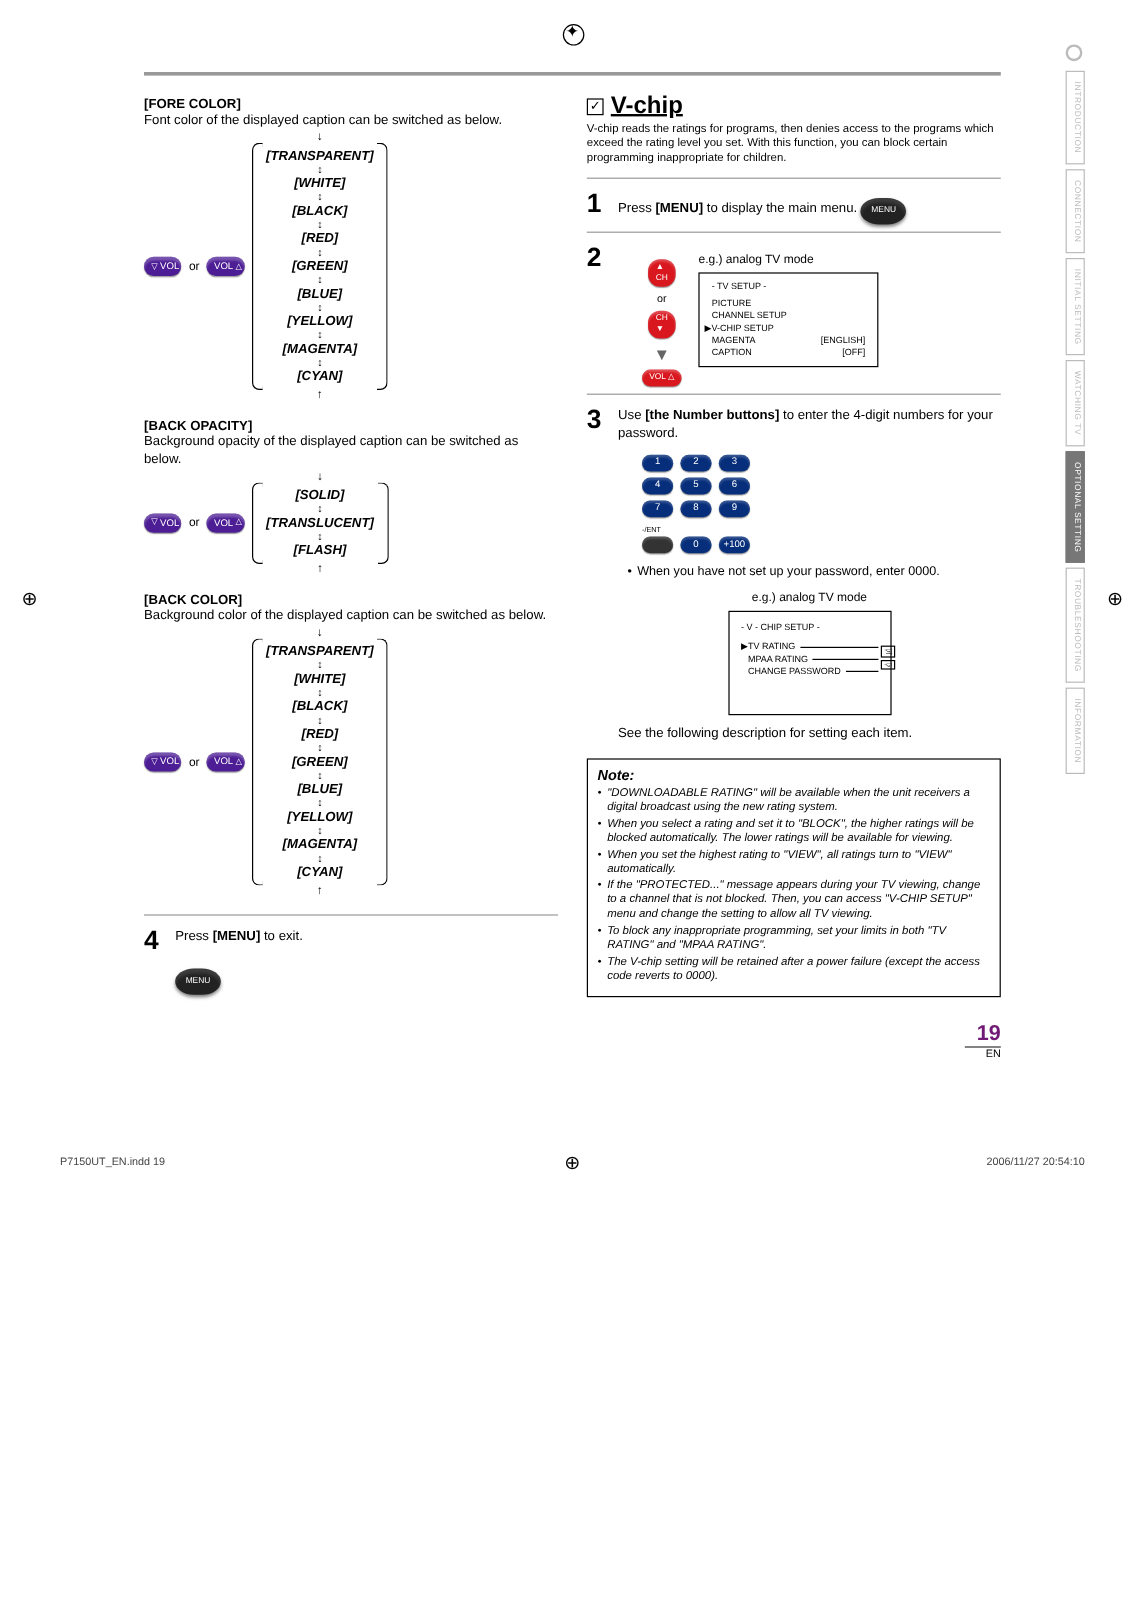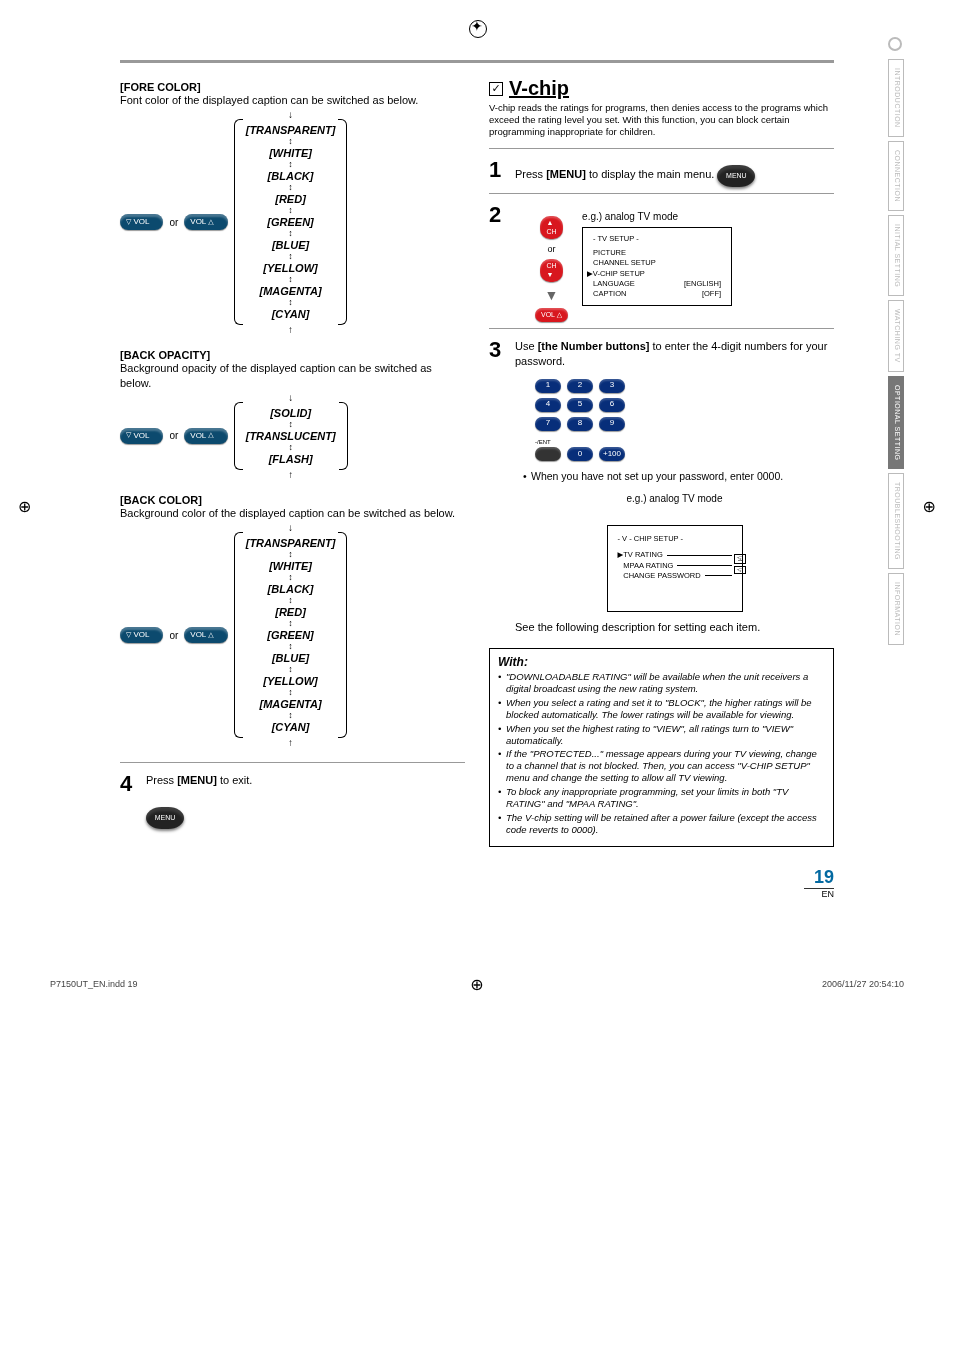--- a/index.html
+++ b/index.html
@@ -15,21 +15,21 @@
   .col { flex: 1; min-width: 0; }
   .col-right { position: relative; }
   .side-tabs { position: absolute; top: -40px; right: -70px; display: flex; flex-direction: column; gap: 4px; }
   .tab { writing-mode: vertical-rl; font-size: 7px; letter-spacing: 0.5px; padding: 8px 2px; border: 1px solid #bbb; color: #bbb; }
   .tab.active { background: #777; color: #fff; border-color: #777; }
   .tab-circle { width: 14px; height: 14px; border: 2px solid #bbb; border-radius: 50%; align-self: flex-end; margin-right: 2px; margin-bottom: 4px; background:#fff; }
   .sec-head { font-weight: bold; font-size: 11px; margin-top: 4px; }
   .body-text { font-size: 11px; line-height: 1.3; margin-bottom: 6px; }
   .option-cycle { position: relative; display: flex; align-items: center; gap: 18px; margin-bottom: 18px; }
   .remote-pair { display: flex; align-items: center; gap: 6px; font-size: 10px; }
-  .btn-round { background: #0c4a6e; color: #fff; border-radius: 11px; padding: 3px 14px 4px 6px; font-size: 8px; display: inline-flex; align-items: center; gap: 1px; box-shadow: inset 0 3px 2px rgba(255,255,255,.25), 0 1px 1px rgba(0,0,0,.4); }
+  .btn-round { background: #4c1d95; color: #fff; border-radius: 11px; padding: 3px 2px 4px 6px; font-size: 8px; display: inline-flex; align-items: center; gap: 1px; box-shadow: inset 0 3px 2px rgba(255,255,255,.25), 0 1px 1px rgba(0,0,0,.4); }
   .tri-left::before { content:"▽"; font-size:7px; margin-right:1px; }
   .tri-right::after { content:"△"; font-size:7px; margin-left:1px; }
   .cycle-list { position: relative; padding: 10px 0; }
   .cycle-list::before { content: ""; position: absolute; left: -12px; top: 6px; bottom: 6px; width: 8px; border: 1.2px solid #000; border-right: none; border-radius: 6px 0 0 6px; }
   .cycle-list::after { content: ""; position: absolute; right: -12px; top: 6px; bottom: 6px; width: 8px; border: 1.2px solid #000; border-left: none; border-radius: 0 6px 6px 0; }
   .cycle-item { font-weight: bold; text-align: center; font-size: 11px; padding: 1px 0; font-style: italic; }
   .cycle-arrow { text-align: center; font-size: 9px; line-height: 1; }
   .cycle-toparrow, .cycle-botarrow { position: absolute; left: 50%; transform: translateX(-50%); font-size: 10px; }
   .cycle-toparrow { top: -4px; } .cycle-botarrow { bottom: -4px; }
   .vchip-head { display: flex; align-items: center; gap: 6px; margin-bottom: 2px; }
@@ -53,32 +53,32 @@
   .eg-label { font-size:10px; margin-bottom:4px; margin-left:0; }
   .numpad { display:inline-grid; grid-template-columns: repeat(3, 26px); gap:5px 6px; margin: 4px 0 0 20px; vertical-align:top; }
   .num-btn { background:#072e7a; color:#fff; font-size:8px; border-radius:10px; height:14px; display:flex; align-items:center; justify-content:center; box-shadow: inset 0 2px 2px rgba(255,255,255,.2), 0 1px 1px rgba(0,0,0,.4); }
   .num-label { font-size:6px; text-align:left; grid-column: 1; }
   .pw-box { border:1px solid #000; width:150px; padding:12px 0; text-align:center; margin-top:4px; }
   .pw-title { font-size:8px; margin-bottom:6px; }
   .pw-field { display:inline-block; border:1px solid #000; padding:3px 16px; letter-spacing:6px; font-size:10px; }
   .bullet-list { margin: 8px 0 8px 8px; }
   .bullet-list li { font-size:10.5px; line-height:1.3; margin-bottom:3px; list-style: none; position: relative; padding-left: 8px; }
   .bullet-list li::before { content:"•"; position:absolute; left:0; }
-  .vchip-menu-box { border:1px solid #000; width:136px; padding:8px 10px 30px 10px; font-size:7.5px; margin: 20px auto 8px auto; position:relative; }
+  .vchip-menu-box { border:1px solid #000; width:136px; padding:8px 10px 30px 10px; font-size:7.5px; margin: 4px auto 8px auto; position:relative; }
   .vchip-menu-box .screen-title { margin-bottom:6px; }
   .vchip-menu-row { display:flex; align-items:center; }
   .vchip-menu-row .line { flex:1; border-top:1px solid #000; margin-left:4px; }
   .side-labels { position:absolute; right:-4px; top:28px; writing-mode: vertical-rl; font-size:7px; display:flex; gap:2px; }
   .side-labels span { border:1px solid #000; padding:1px 0; }
   .note-box { border:1px solid #000; padding:6px 8px 8px 8px; margin-top:8px; }
   .note-title { font-style:italic; font-weight:bold; font-size:12px; margin-bottom:2px; }
   .note-list li { font-style:italic; font-size:9.5px; line-height:1.25; list-style:none; position:relative; padding-left:8px; margin-bottom:2px; }
   .note-list li::before { content:"•"; position:absolute; left:0; }
   .page-num { text-align:right; margin: 20px 70px 0 0; }
-  .page-num .n { font-size:18px; font-weight:bold; color:#0369a1; }
+  .page-num .n { font-size:18px; font-weight:bold; color:#701a75; }
   .page-num .en { font-size:9px; display:block; border-top:1px solid #333; width:30px; margin-left:auto; text-align:right; }
   .footer-line { display:flex; justify-content:space-between; font-size:9px; color:#444; padding: 40px 50px 0 50px; }
   .reg-bot { text-align:center; font-size:16px; margin-top:-14px; }
   .bold { font-weight:bold; }
 </style>
 </head>
 <body>
 
 <div class="top-reg"></div>
 <div class="side-reg-left">⊕</div>
@@ -231,21 +231,21 @@
                   </div>
                 <div class="screen-row">
                     <span>CHANNEL SETUP</span>
                     <span></span>
                   </div>
                 <div class="screen-row">
                     <span><span class="screen-ptr">▶</span><span>V-CHIP SETUP</span></span>
                     <span></span>
                   </div>
                 <div class="screen-row">
-                    <span>LANGUAGE</span>
+                    <span>MAGENTA</span>
                     <span>[ENGLISH]</span>
                   </div>
                 <div class="screen-row">
                     <span>CAPTION</span>
                     <span>[OFF]</span>
                   </div>
               </div>
             </div>
           </div>
         </div>
@@ -303,21 +303,21 @@
             <div class="side-labels">
               <span>ঢ়া</span>
               <span>ঢ়</span>
             </div>
           </div>
           <div class="body-text">See the following description for setting each item.</div>
         </div>
       </div>
 
       <div class="note-box">
-        <div class="note-title">With:</div>
+        <div class="note-title">Note:</div>
         <ul class="note-list">
           <li>"DOWNLOADABLE RATING" will be available when the unit receivers a digital broadcast using the new rating system.</li>
           <li>When you select a rating and set it to "BLOCK", the higher ratings will be blocked automatically. The lower ratings will be available for viewing.</li>
           <li>When you set the highest rating to "VIEW", all ratings turn to "VIEW" automatically.</li>
           <li>If the "PROTECTED..." message appears during your TV viewing, change to a channel that is not blocked. Then, you can access "V-CHIP SETUP" menu and change the setting to allow all TV viewing.</li>
           <li>To block any inappropriate programming, set your limits in both "TV RATING" and "MPAA RATING".</li>
           <li>The V-chip setting will be retained after a power failure (except the access code reverts to 0000).</li>
         </ul>
       </div>
 

